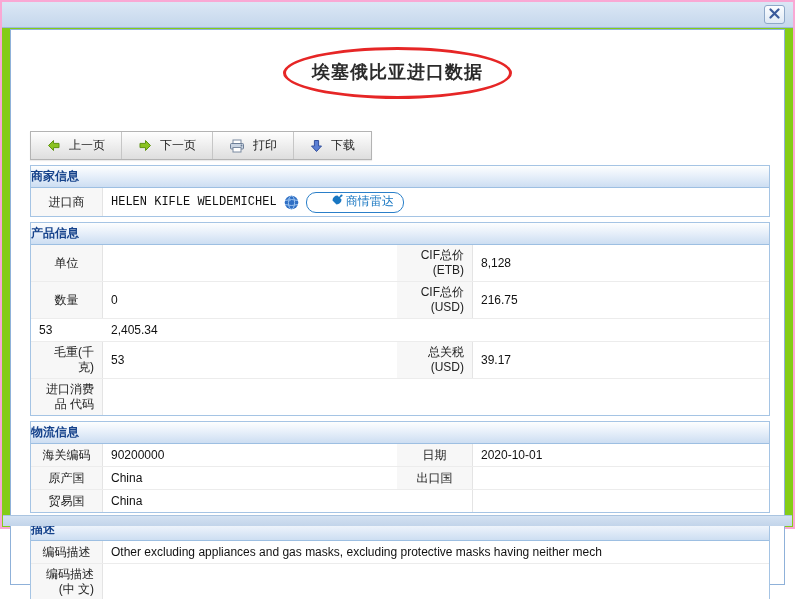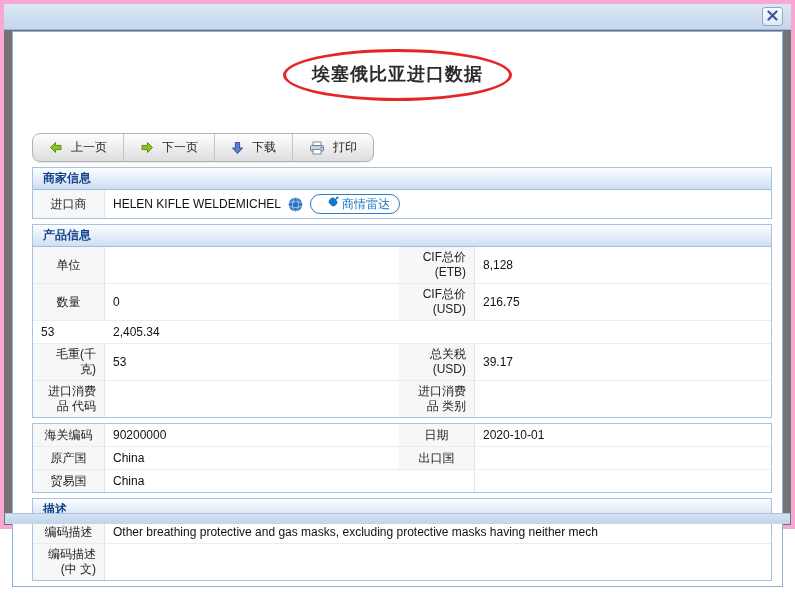--- a/index.html
+++ b/index.html
@@ -3,22 +3,22 @@
 <meta charset="utf-8">
 <style>
   * { margin:0; padding:0; box-sizing:border-box; }
   html,body { width:795px; height:599px; }
   body {
     font-family:"Liberation Sans","DejaVu Sans",sans-serif;
     font-size:12px; color:#222; background:#fff; position:relative;
     overflow:hidden;
   }
   .window {
-    width:795px; height:529px; border:4px solid #f9a8d4; position:relative;
-    background:#737373;
+    width:795px; height:529px; border:2px solid #f9a8d4; position:relative;
+    background:#84cc16;
   }
   
   .titlebar {
     height:26px; width:100%;
     background:linear-gradient(#dbe7f5,#c5d7ec);
     border-bottom:1px solid #9db9d8;
     position:relative;
   }
   .close-btn {
     position:absolute; right:8px; top:3px; width:21px; height:19px;
@@ -39,37 +39,37 @@
   
   .title-wrap { text-align:center; margin-top:17px; height:72px; }
   .ellipse {
     display:inline-block; border:3px solid #e62626; border-radius:50%;
     padding:10px 26px 12px 26px;
   }
   .doc-title { font-size:18px; font-weight:bold; color:#2b2b2b; letter-spacing:1px; }
   
   .toolbar {
     display:inline-flex; margin-top:12px;
-    border:1px solid #b3b3b3; border-radius:8px;
+    border:1px solid #b3b3b3; border-radius:0;
     background:linear-gradient(#fefefe,#dedede);
     box-shadow:0 1px 1px rgba(0,0,0,.08);
   }
   .tb-btn {
     display:flex; align-items:center; gap:8px; padding:5px 16px;
     cursor:pointer; border-left:1px solid #c6c6c6; color:#222;
   }
   .tb-btn:first-child { border-left:none; }
   .tb-btn svg { display:block; }
   
   .section {
     width:740px; border:1px solid #a5c4e4; margin-top:5px; background:#fff;
   }
   .section:first-of-type { margin-top:14px; }
   .sec-header {
-    height:22px; line-height:21px; padding-left:10px;
+    height:22px; line-height:21px; 
     font-weight:bold; color:#15428b;
     background:linear-gradient(#fdfefe 0%,#e8f0fa 45%,#cddef2 100%);
     border-bottom:1px solid #9dbfe2;
   }
   .row { display:grid; border-top:1px solid #ececec; }
   .row:first-of-type, .sec-header + .row { border-top:none; }
   .cols4 { grid-template-columns:72px 294px 76px 1fr; }
   .cols2 { grid-template-columns:72px 1fr; }
   .cell {
     display:flex; align-items:center; padding:3px 8px; min-height:22px;
@@ -77,25 +77,25 @@
   }
   .label {
     background:#f7f7f7; justify-content:center; text-align:right;
     border-right:1px solid #e4e4e4; color:#222;
   }
   .label.plain { background:#fff; }
   .cell.value { color:#111; }
   .tall .cell { min-height:34px; }
   .xtall .cell { min-height:36px; }
   
-  .imp-row .cell.value { gap:7px; min-height:28px; }
+  .imp-row .cell.value { gap:7px; min-height:28px;font-family:Liberation Mono, monospace; }
   .globe { cursor:pointer; display:flex; }
   .radar-btn {
     display:inline-flex; align-items:center; gap:3px;
-    border:1px solid #2a7fc9; border-radius:10px; padding:1px 9px 1px 16px;
+    border:1px solid #2a7fc9; border-radius:10px; padding:1px 9px 1px 24px;
     color:#1977c2; cursor:pointer; background:#fff; font-size:12px;
   }
 </style>
 </head>
 <body>
 
 <div class="window">
 
   <div class="titlebar">
     <div class="close-btn">
@@ -128,36 +128,36 @@
       <div class="tb-btn">
         <span>
           <svg width="14" height="13" viewBox="0 0 14 13">
             <path d="M7.5 1.5 L12.5 6.5 L7.5 11.5 L7.5 8.6 L2 8.6 L2 4.4 L7.5 4.4 Z" fill="#8bc320" stroke="#5f9212" stroke-width="1"></path>
           </svg>
         </span>
         <span>下一页</span>
       </div>
       <div class="tb-btn">
         <span>
-          <svg width="13" height="14" viewBox="0 0 13 14">
-            <path d="M4.4 1.5 L8.6 1.5 L8.6 7 L11.5 7 L6.5 12.5 L1.5 7 L4.4 7 Z" fill="#5b7fd4" stroke="#33509c" stroke-width="1"></path>
-          </svg>
-        </span>
-        <span>下载</span>
-      </div>
-      <div class="tb-btn">
-        <span>
           <svg width="16" height="14" viewBox="0 0 16 14">
             <rect x="4" y="1" width="8" height="3.5" fill="#fff" stroke="#7a8aa0" stroke-width="1"></rect>
             <rect x="1.5" y="4.5" width="13" height="5.5" rx="1" fill="#c9d4e2" stroke="#6d7f98" stroke-width="1"></rect>
             <rect x="4" y="8.5" width="8" height="4.5" fill="#fff" stroke="#7a8aa0" stroke-width="1"></rect>
             <circle cx="12.5" cy="6.5" r="0.9" fill="#6d7f98"></circle>
           </svg>
         </span>
         <span>打印</span>
+      </div>
+      <div class="tb-btn">
+        <span>
+          <svg width="13" height="14" viewBox="0 0 13 14">
+            <path d="M4.4 1.5 L8.6 1.5 L8.6 7 L11.5 7 L6.5 12.5 L1.5 7 L4.4 7 Z" fill="#5b7fd4" stroke="#33509c" stroke-width="1"></path>
+          </svg>
+        </span>
+        <span>下载</span>
       </div>
     </div>
 
     
     <div class="section">
       <div class="sec-header">商家信息</div>
       <div class="row cols2 imp-row">
         <div class="cell label">进口商</div>
         <div class="cell value">
           <span>HELEN KIFLE WELDEMICHEL</span>
@@ -204,27 +204,27 @@
       </div>
       <div class="row cols4 tall">
         <div class="cell label">毛重(千克)</div>
         <div class="cell value">53</div>
         <div class="cell label">总关税 (USD)</div>
         <div class="cell value">39.17</div>
       </div>
       <div class="row cols4 tall">
         <div class="cell label">进口消费品 代码</div>
         <div class="cell value"></div>
-        <div class="cell label">进口消费品 类别</div>
-        <div class="cell value"></div>
-      </div>
-    </div>
-
-    
-    <div class="section">
+        <div class="cell value"></div>
+      </div>
+    </div>
+
+    
+    <div class="section">
+      <div class="sec-header">物流信息</div>
       <div class="row cols4">
         <div class="cell label">海关编码</div>
         <div class="cell value">90200000</div>
         <div class="cell label">日期</div>
         <div class="cell value">2020-10-01</div>
       </div>
       <div class="row cols4">
         <div class="cell label">原产国</div>
         <div class="cell value">China</div>
         <div class="cell label">出口国</div>
@@ -236,21 +236,21 @@
         <div class="cell label plain"></div>
         <div class="cell value"></div>
       </div>
     </div>
 
     
     <div class="section">
       <div class="sec-header">描述</div>
       <div class="row cols2">
         <div class="cell label">编码描述</div>
-        <div class="cell value">Other breathing protective and gas masks, excluding protective masks having neither mech</div>
+        <div class="cell value">Other excluding appliances and gas masks, excluding protective masks having neither mech</div>
       </div>
       <div class="row cols2 xtall">
         <div class="cell label">编码描述(中 文)</div>
         <div class="cell value"></div>
       </div>
     </div>
 
   </div>
 
   <div class="bottom-strip"></div>

